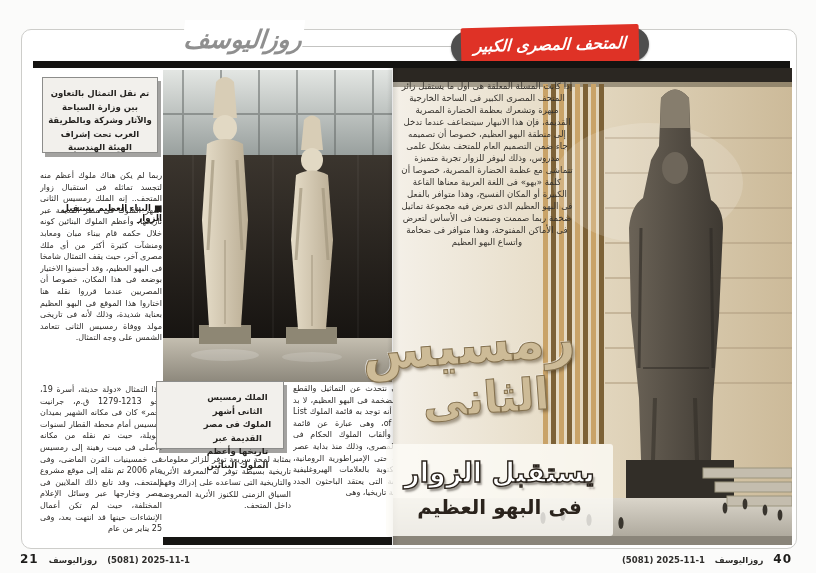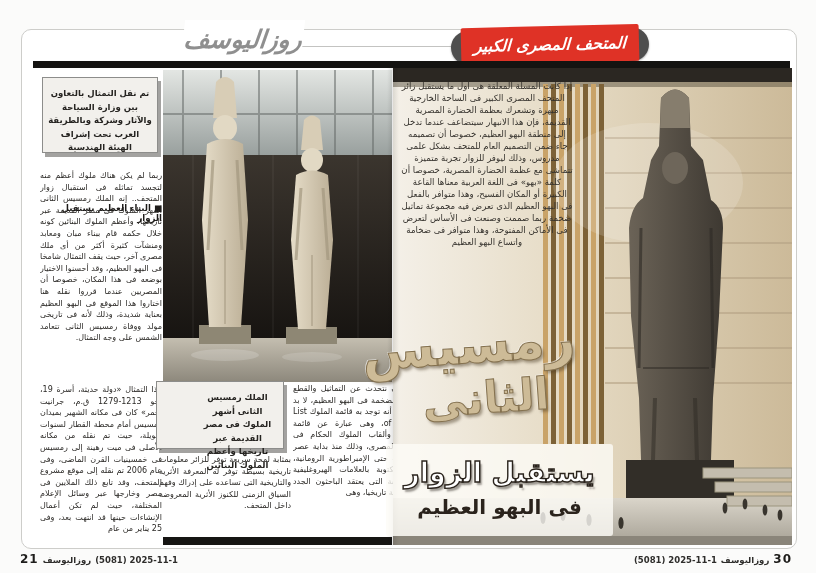--- a/index.html
+++ b/index.html
@@ -99,21 +99,21 @@
   .photo{display:block;}
   .left-photo{left:163px;top:70px;}
   .right-photo{left:393px;top:68px;}
   .fold-shadow{
     left:387px;top:68px;width:12px;height:477px;
     background:linear-gradient(90deg,rgba(0,0,0,0),rgba(0,0,0,.10),rgba(0,0,0,0));
   }
   .bottom-rule-left{left:163px;top:537px;width:229px;height:8px;background:#161513;}
   
   .footer{
-    top:552px;display:flex;align-items:baseline;gap:4px;
+    top:552px;display:flex;align-items:baseline;gap:10px;
     font-size:8.5px;font-weight:bold;color:#2e2d2b;
   }
   .footer-left{left:20px;}
   .footer-right{right:24px;}
   .pagenum{font-size:12px;font-weight:bold;color:#1e1d1b;letter-spacing:1px;}
   .ftxt{direction:rtl;}
 </style>
 </head>
 <body>
 
@@ -280,16 +280,16 @@
   </div>
 
   <div class="abs footer footer-left">
     <span class="pagenum">21</span>
     <span class="ftxt">روزاليوسف</span>
     <span>(5081) 2025-11-1</span>
   </div>
   <div class="abs footer footer-right">
     <span>(5081) 2025-11-1</span>
     <span class="ftxt">روزاليوسف</span>
-    <span class="pagenum">30</span>
+    <span class="pagenum">40</span>
   </div>
 
 </div>
 
 </body></html>

